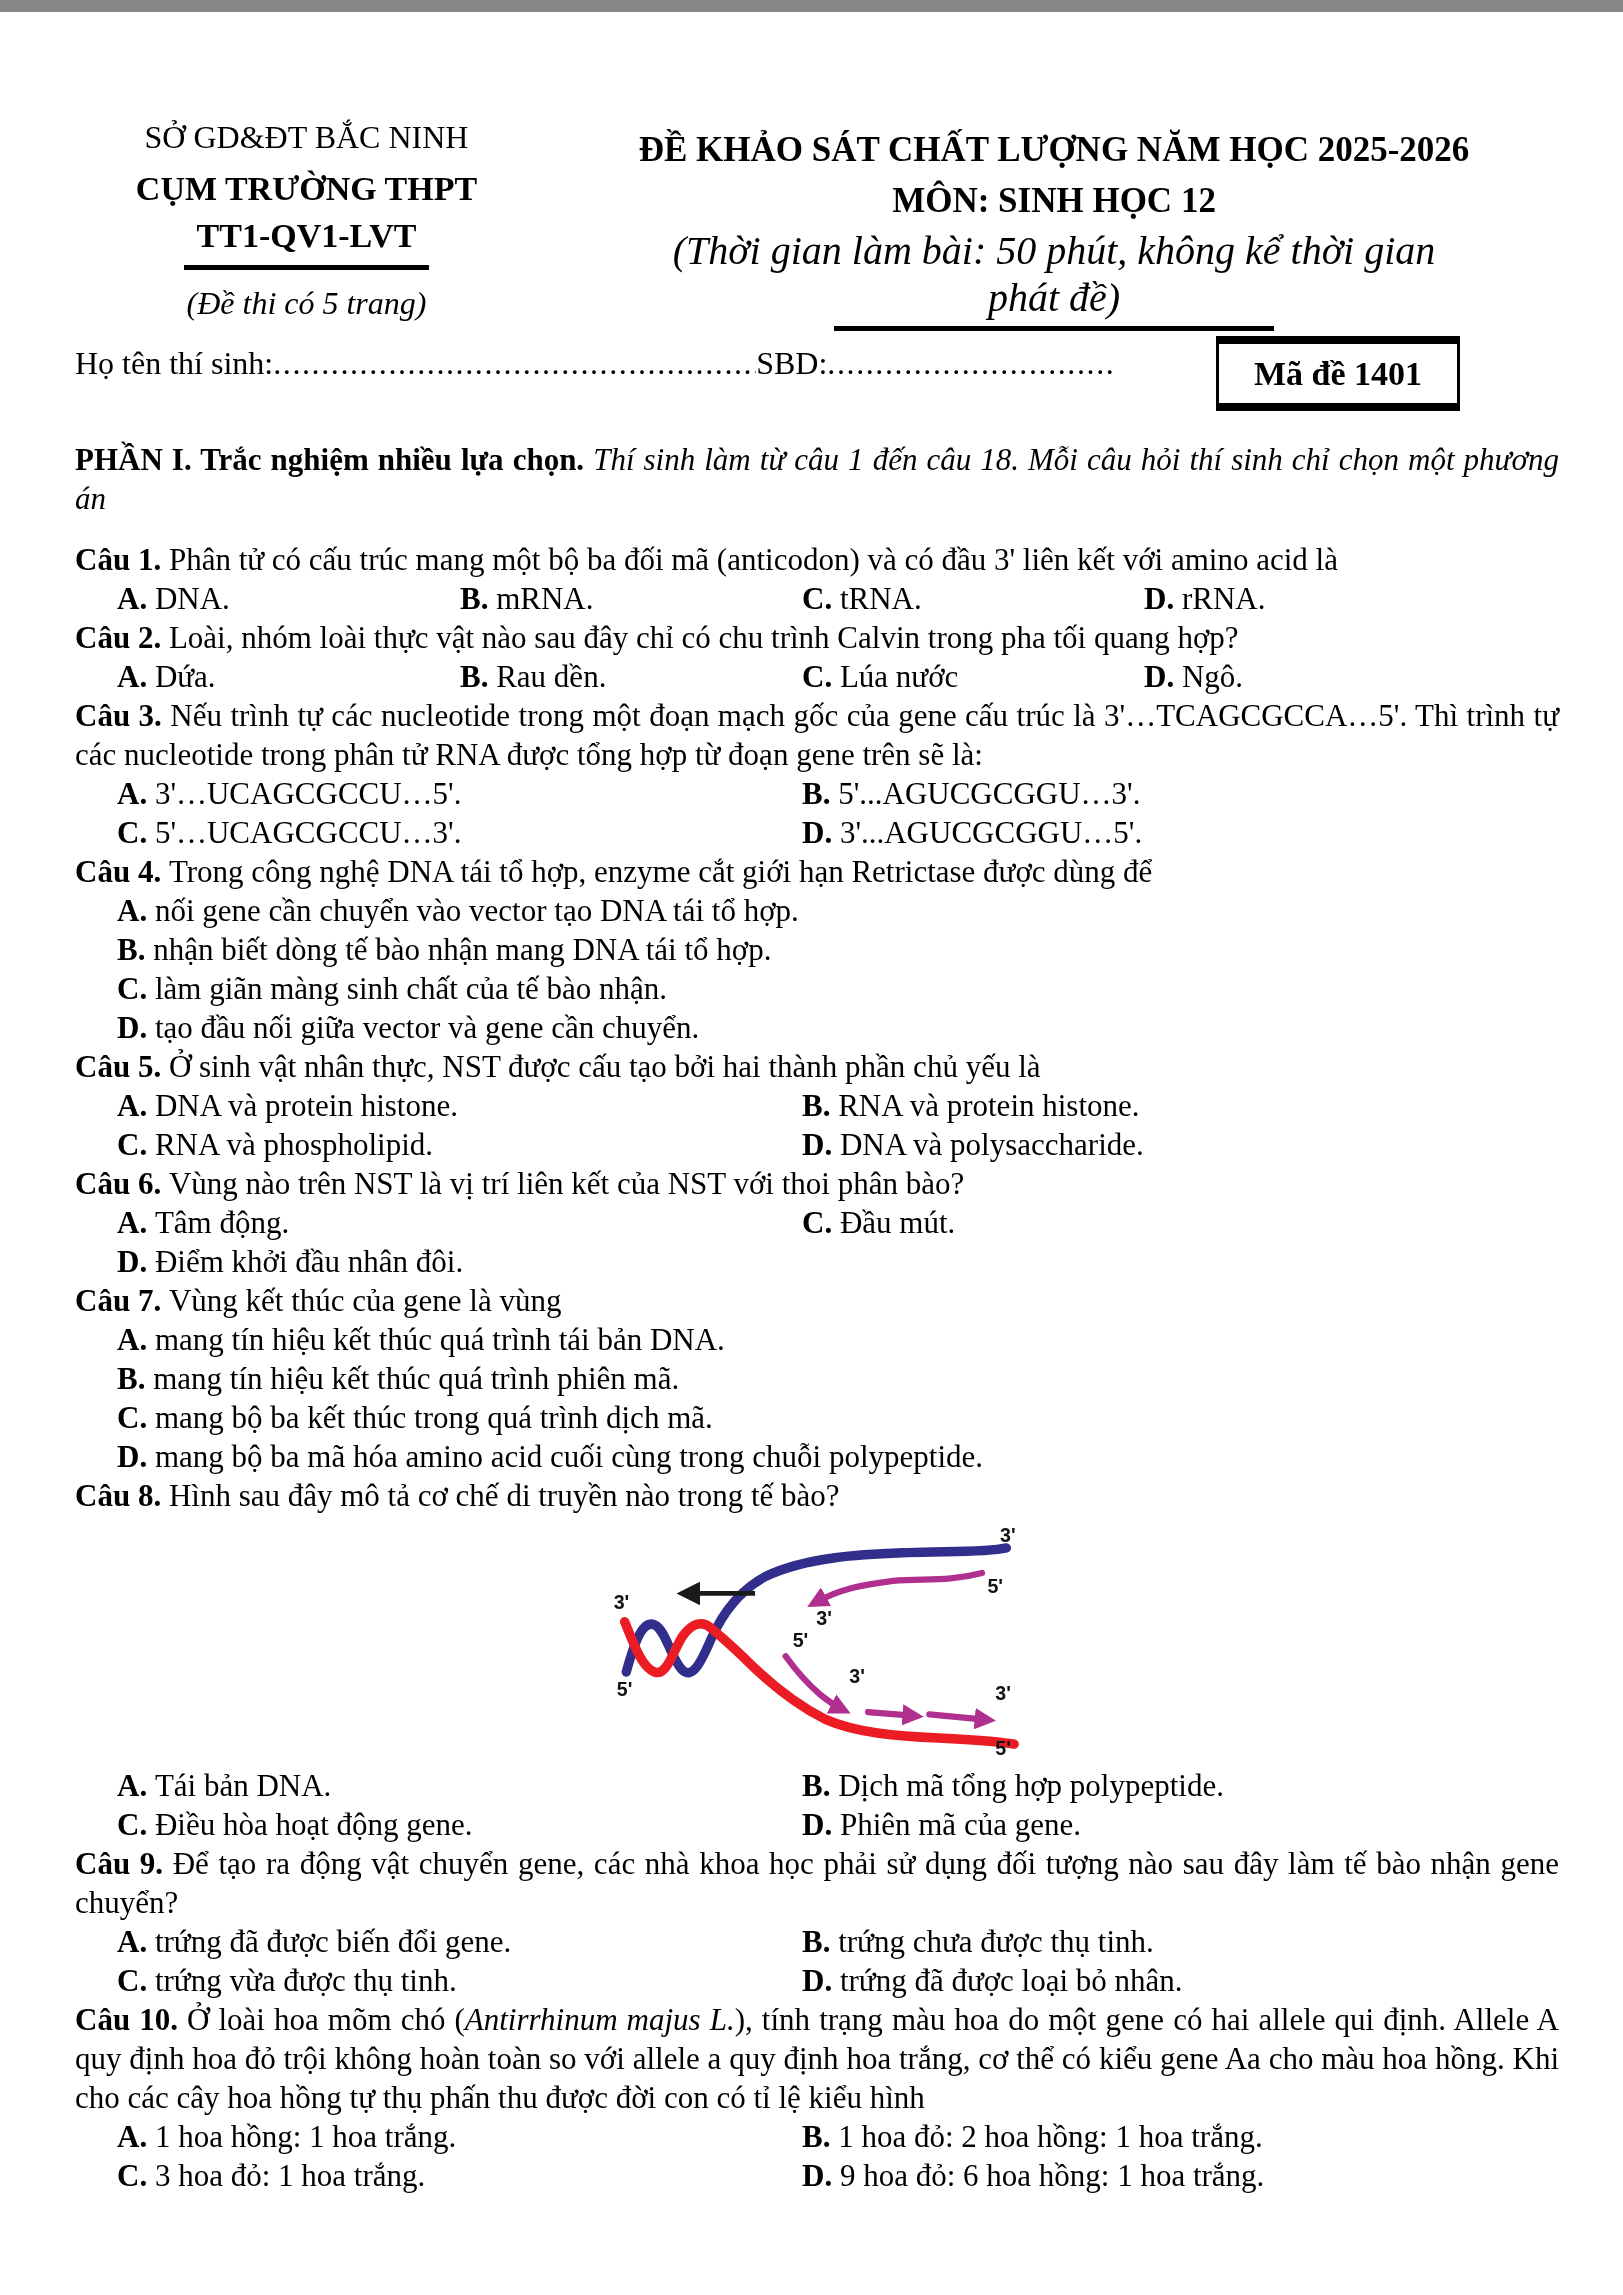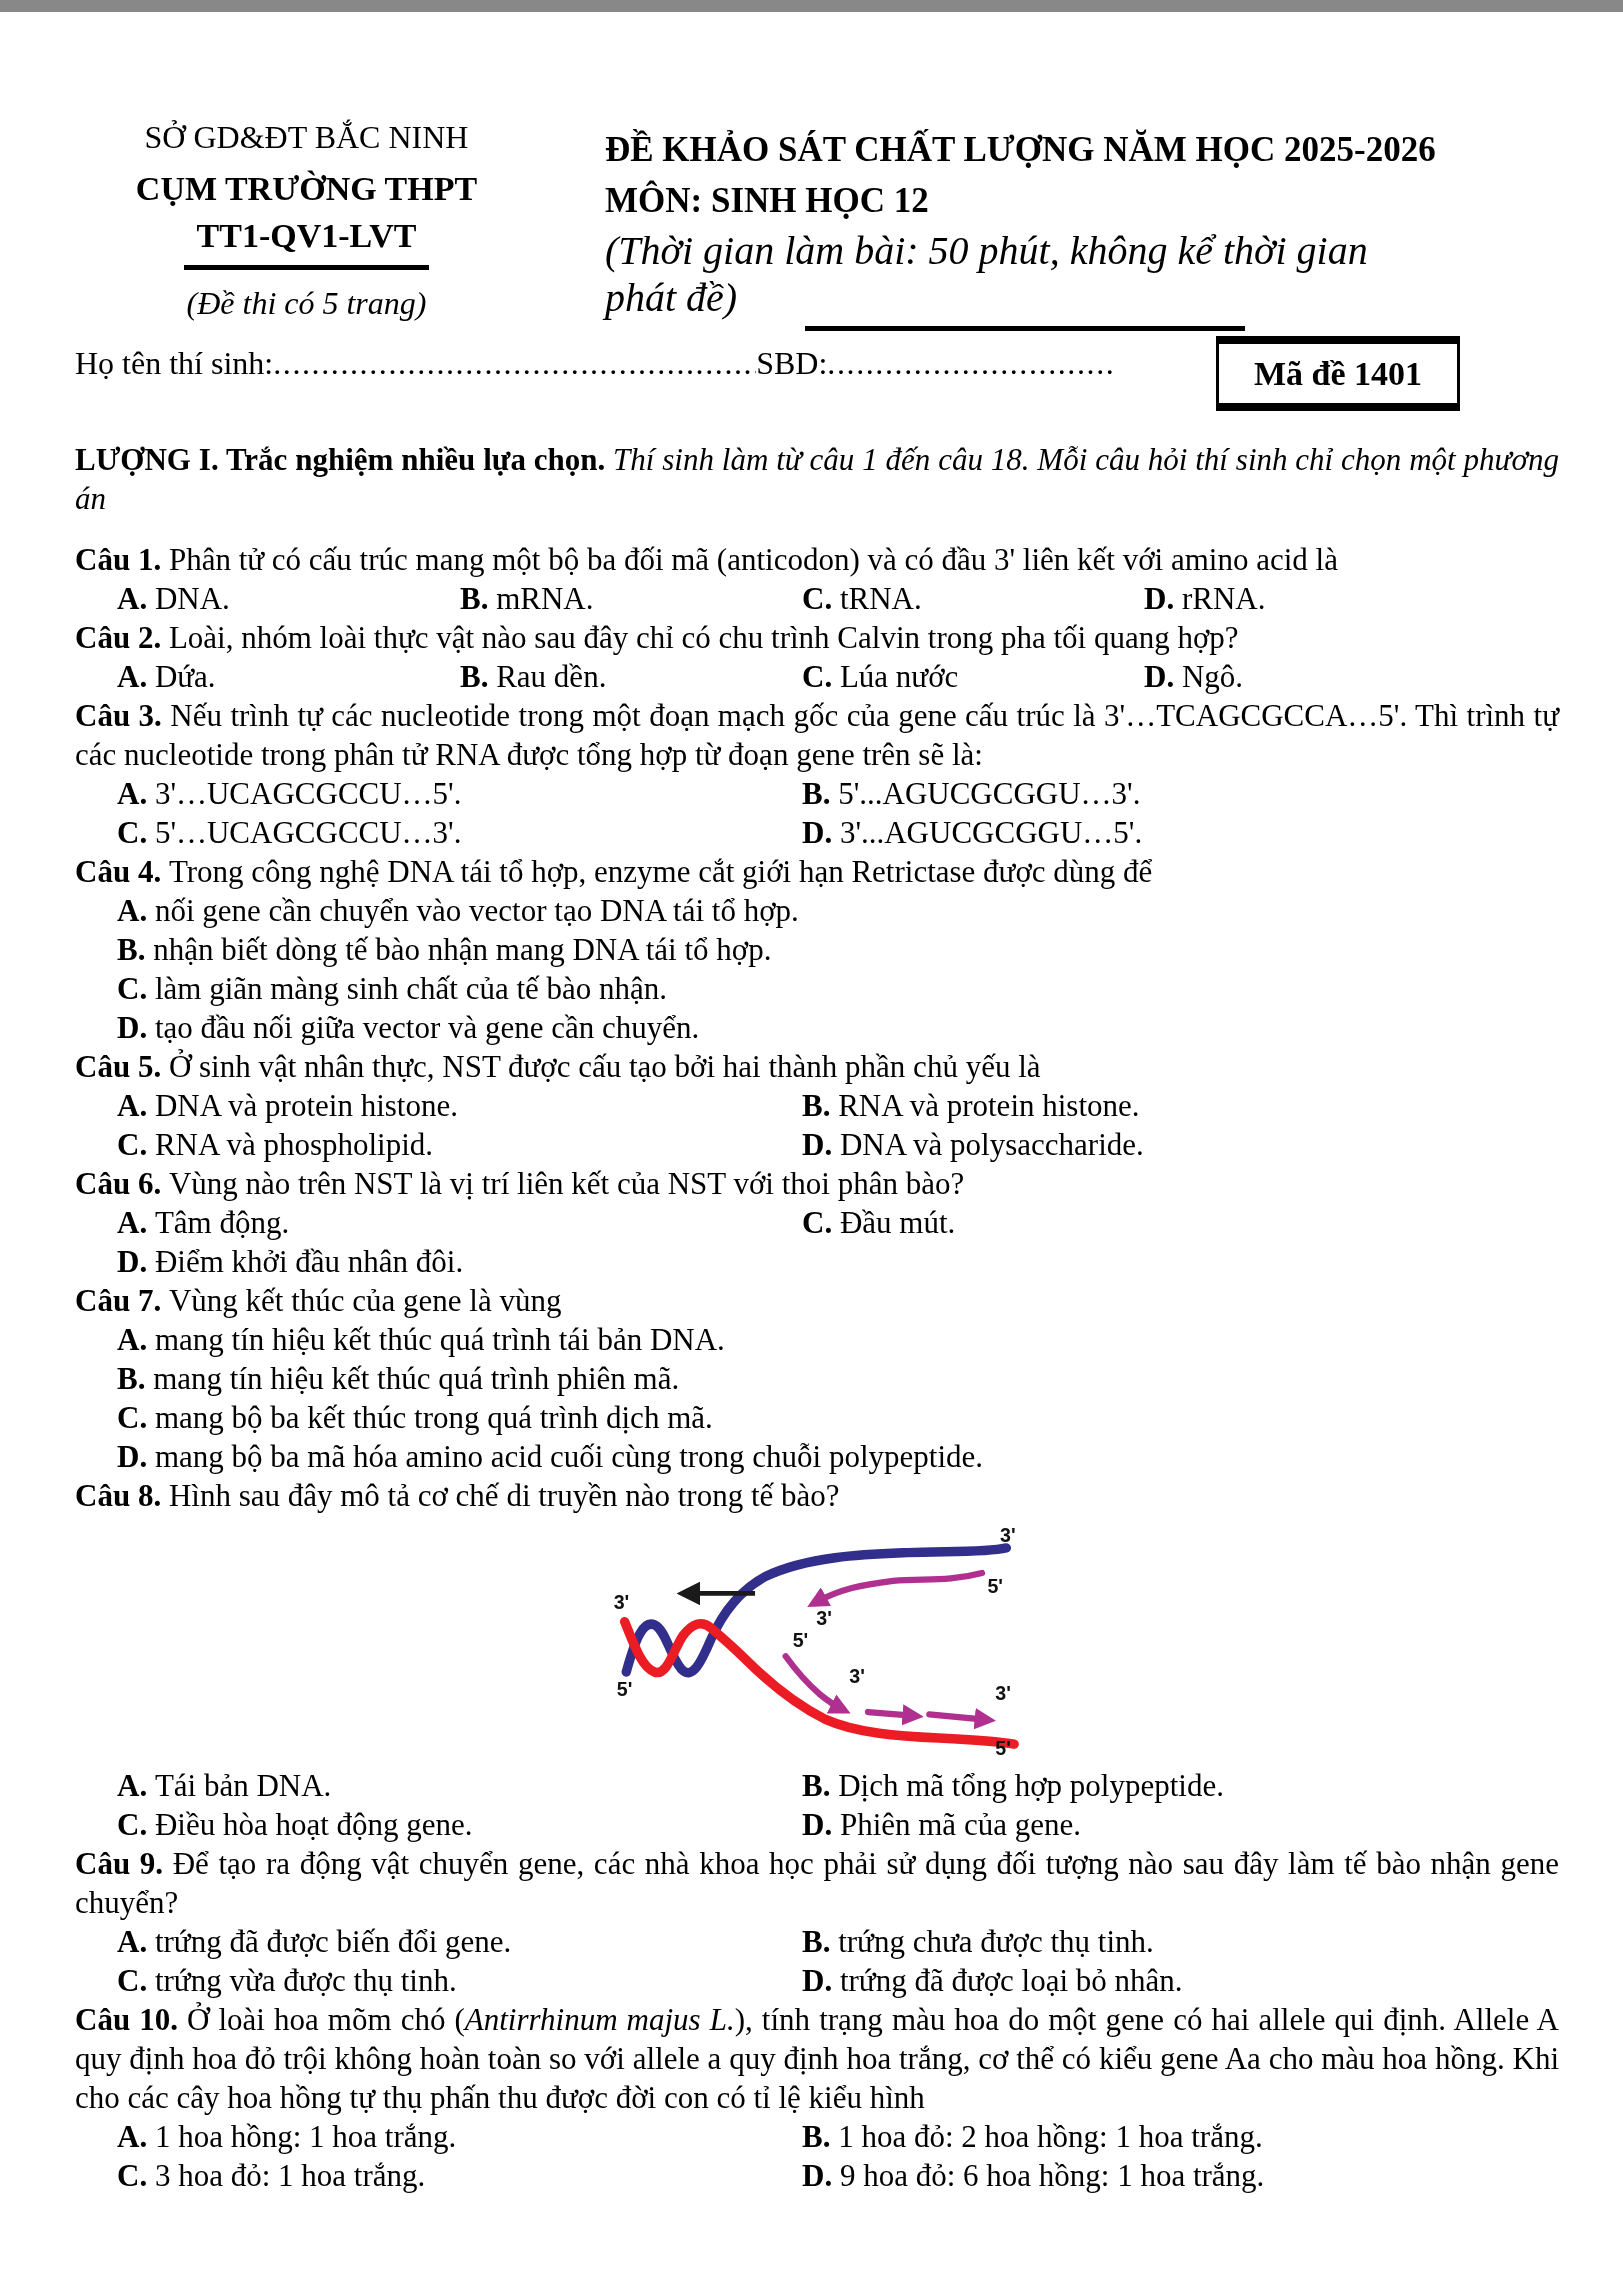--- a/index.html
+++ b/index.html
@@ -7,21 +7,21 @@
     position:relative;width:1623px;height:2295px;background:#ffffff;
     font-family:"Liberation Serif",serif;color:#000;margin:12px auto;overflow:hidden;
   }
   
   .hdr-left{position:absolute;left:118px;top:107px;width:377px;text-align:center;}
   .hl1{font-size:32px;}
   .hl2{font-size:34px;font-weight:bold;margin-top:14px;}
   .hl3{font-size:34px;font-weight:bold;margin-top:9.4px;}
   .hl3 span{display:inline-block;padding:0 12.6px 9.4px;border-bottom:5.5px solid #000;}
   .hl4{font-style:italic;font-size:32px;margin-top:15.7px;}
-  .hdr-right{position:absolute;left:605px;top:118px;width:840px;text-align:left;}
+  .hdr-right{position:absolute;left:634px;top:118px;width:840px;text-align:center;}
   .hr1{font-size:35px;font-weight:bold;}
   .hr2{font-size:35px;font-weight:bold;margin-top:11px;}
   .hr3{font-style:italic;font-size:40px;margin-top:6.3px;}
   .time-rule{width:440px;height:4.7px;background:#000;margin:4.7px auto 0;}
   .candidate{position:absolute;left:75px;top:333px;font-size:32px;white-space:nowrap;}
   .dots{display:inline-block;overflow:hidden;vertical-align:bottom;white-space:nowrap;letter-spacing:1.6px;}
   .d1{width:483px;}
   .d2{width:289px;}
   .code-box{
     position:absolute;left:1216px;top:324px;width:244px;height:75px;box-sizing:border-box;
@@ -62,21 +62,21 @@
 
   <div class="candidate">
     <span>Họ tên thí sinh:</span><span class="dots d1">................................................................................................</span><span>SBD:</span><span class="dots d2">........................................................</span>
   </div>
 
   <div class="code-box">
     <span>Mã đề 1401</span>
   </div>
 
   <main>
-    <p class="part-head"><b>LƯỢNG I. Trắc nghiệm nhiều lựa chọn.</b> <i>Thí sinh làm từ câu 1 đến câu 18. Mỗi câu hỏi thí sinh chỉ chọn một phương án</i></p>
+    <p class="part-head"><b>PHẦN I. Trắc nghiệm nhiều lựa chọn.</b> <i>Thí sinh làm từ câu 1 đến câu 18. Mỗi câu hỏi thí sinh chỉ chọn một phương án</i></p>
     <div id="questions">
         <div class="question q1-gap">
           <p class="q-text"><b>Câu 1. </b><span>Phân tử có cấu trúc mang một bộ ba đối mã (anticodon) và có đầu 3' liên kết với amino acid là</span></p>
           <div class="opts4">
             <div class="opt"><b>A. </b>DNA.</div>
             <div class="opt"><b>B. </b>mRNA.</div>
             <div class="opt"><b>C. </b>tRNA.</div>
             <div class="opt"><b>D. </b>rRNA.</div>
           </div>
         </div>

